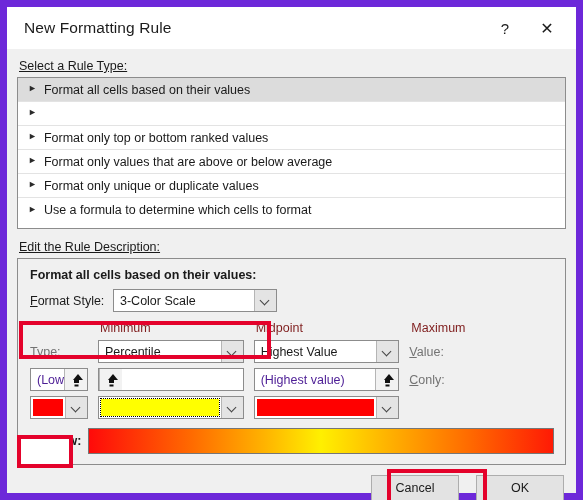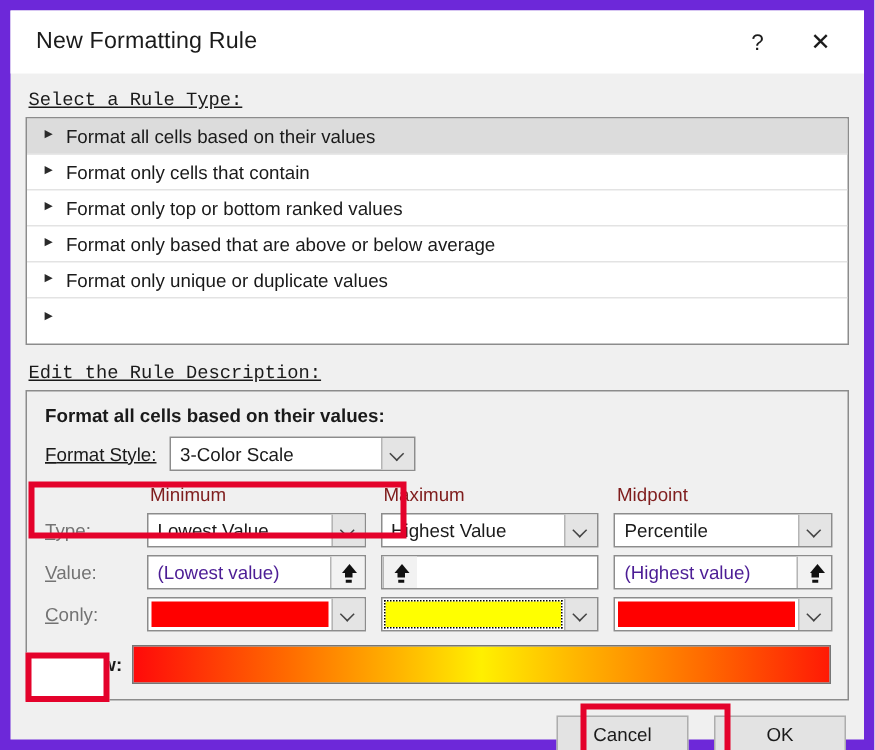--- a/index.html
+++ b/index.html
@@ -61,21 +61,21 @@
     flex: 1;
     padding: 10px 10px 0 10px;
     box-sizing: border-box;
     position: relative;
   }
   .section-label {
     font-size: 12.5px;
     color: #1a1a1a;
     margin: 0 0 4px 2px;
   }
-  .section-label u { text-decoration: underline; font-family: Liberation Mono, monospace; }
+  .section-label u { text-decoration: underline; }
 
   
   .rule-list {
     border: 1px solid #8c8c8c;
     background: #ffffff;
     box-sizing: border-box;
     height: 152px;
     overflow: hidden;
   }
   .rule-item {
@@ -116,21 +116,21 @@
   }
 
   
   .fs-row {
     display: flex;
     align-items: center;
     margin-left: 2px;
     margin-bottom: 9px;
     position: relative;
   }
-  .fs-label { width: 83px; font-size: 12.5px; text-decoration: underline; }
+  .fs-label { width: 83px; font-size: 12.5px; }
   .combo {
     display: flex;
     align-items: stretch;
     border: 1px solid #8c8c8c;
     background: #ffffff;
     box-sizing: border-box;
     height: 23px;
   }
   .combo .txt {
     flex: 1;
@@ -334,36 +334,36 @@
       <u>Select a Rule Type:</u>
     </div>
 
     <div class="rule-list">
       <div class="rule-item selected">
         <span class="rule-arrow">►</span>
         <span>Format all cells based on their values</span>
       </div>
       <div class="rule-item">
         <span class="rule-arrow">►</span>
-        <span>Format only cells that contain</span>
       </div>
       <div class="rule-item">
         <span class="rule-arrow">►</span>
         <span>Format only top or bottom ranked values</span>
       </div>
       <div class="rule-item">
         <span class="rule-arrow">►</span>
-        <span>Format only based that are above or below average</span>
+        <span>Format only values that are above or below average</span>
       </div>
       <div class="rule-item">
         <span class="rule-arrow">►</span>
         <span>Format only unique or duplicate values</span>
       </div>
       <div class="rule-item">
         <span class="rule-arrow">►</span>
+        <span>Use a formula to determine which cells to format</span>
       </div>
     </div>
 
     <div class="section-label desc-label">
       <u>Edit the Rule Description:</u>
     </div>
 
     <div class="desc-panel">
       <div class="desc-heading">Format all cells based on their values:</div>
 
@@ -376,40 +376,34 @@
           <div class="arrowbtn">
             <span class="chev"></span>
           </div>
         </div>
       </div>
 
       <div class="grid">
 
         <div></div>
         <div class="col-head">Minimum</div>
+        <div class="col-head">Midpoint</div>
         <div class="col-head">Maximum</div>
-        <div class="col-head">Midpoint</div>
 
         <div class="row-label">
           <u>T</u><span>ype:</span>
         </div>
         <div class="combo">
-          <div class="txt">Lowest Value</div>
+          <div class="txt">Percentile</div>
           <div class="arrowbtn">
             <span class="chev"></span>
           </div>
         </div>
         <div class="combo">
           <div class="txt">Highest Value</div>
-          <div class="arrowbtn">
-            <span class="chev"></span>
-          </div>
-        </div>
-        <div class="combo">
-          <div class="txt">Percentile</div>
           <div class="arrowbtn">
             <span class="chev"></span>
           </div>
         </div>
 
         <div class="row-label">
           <u>V</u><span>alue:</span>
         </div>
         <div class="field">
           <div class="txt placeholder">(Lowest value)</div>

